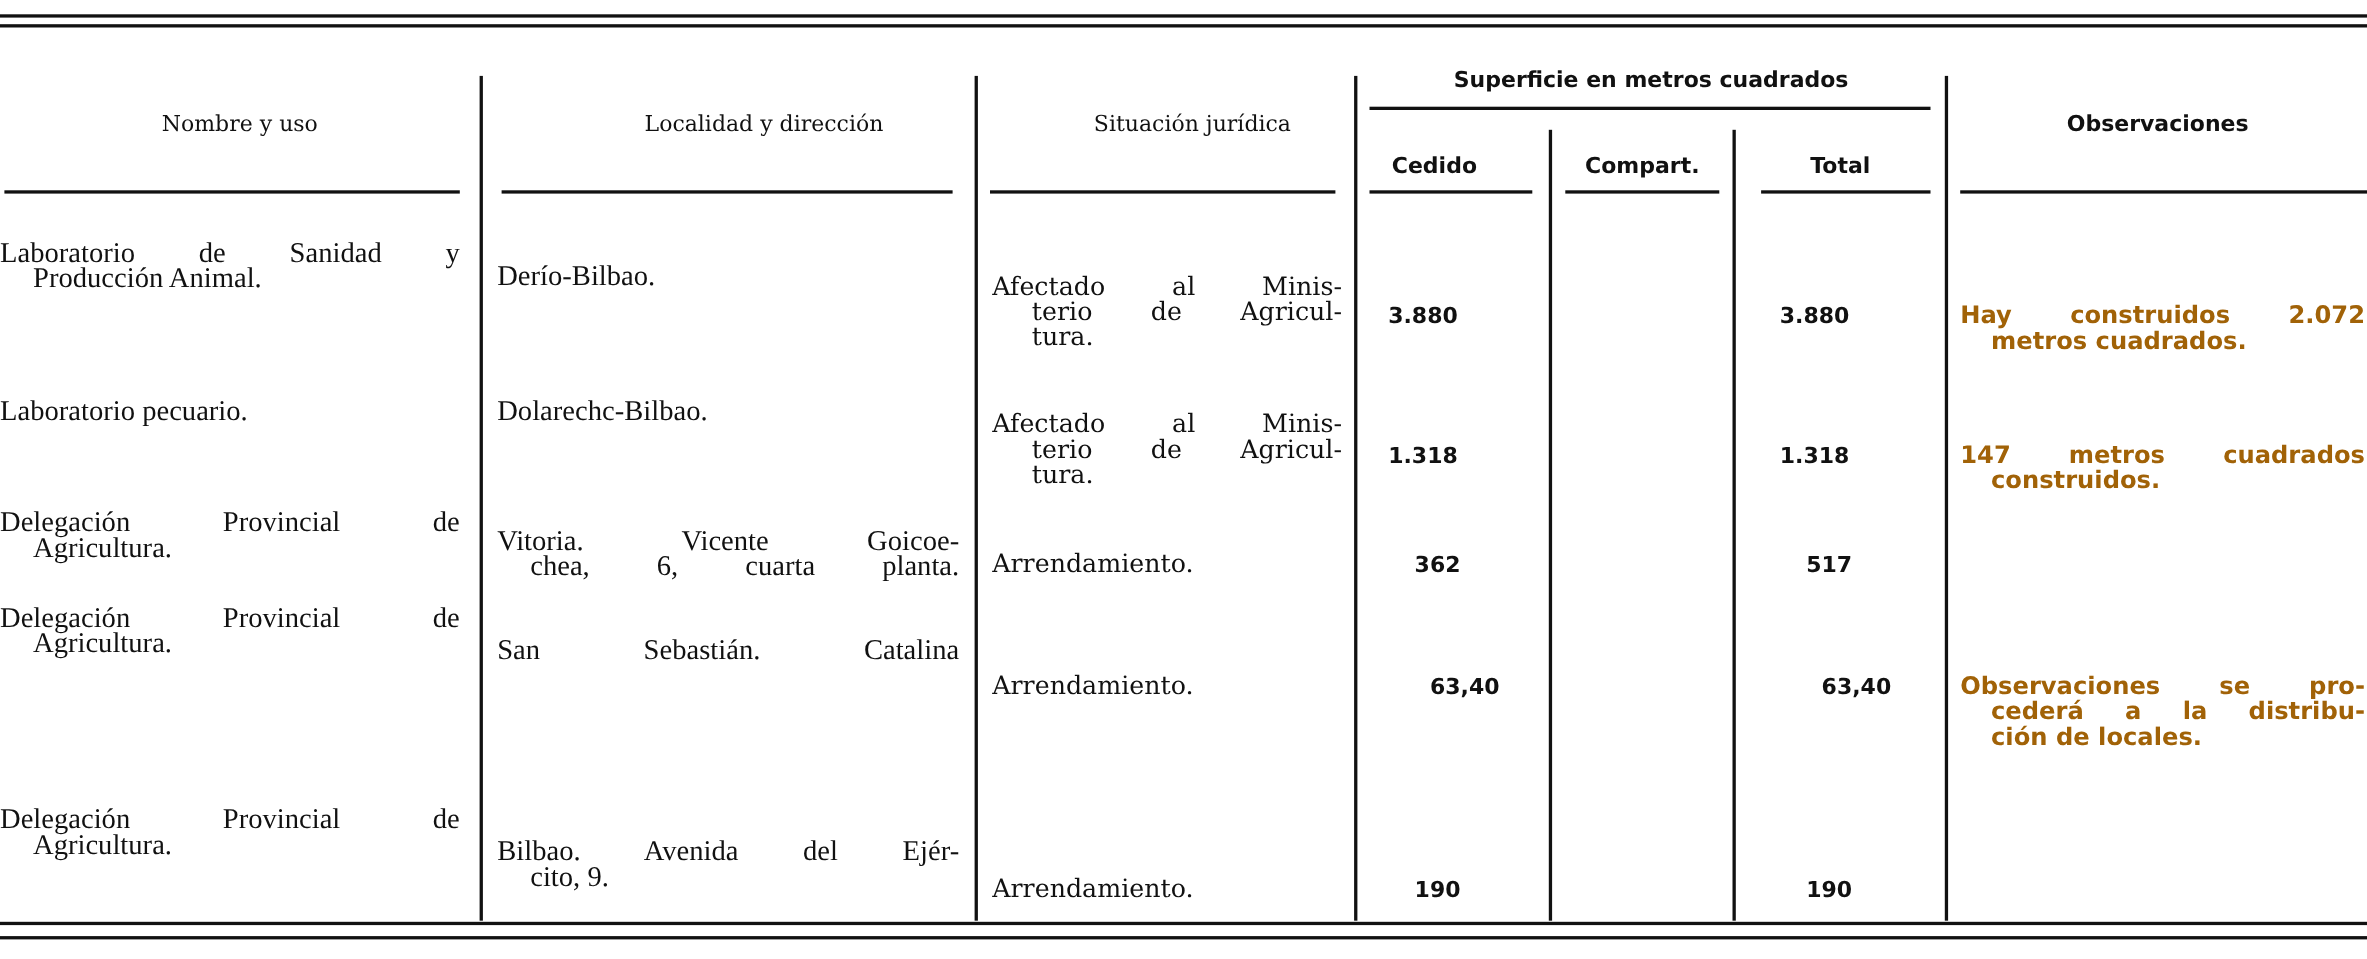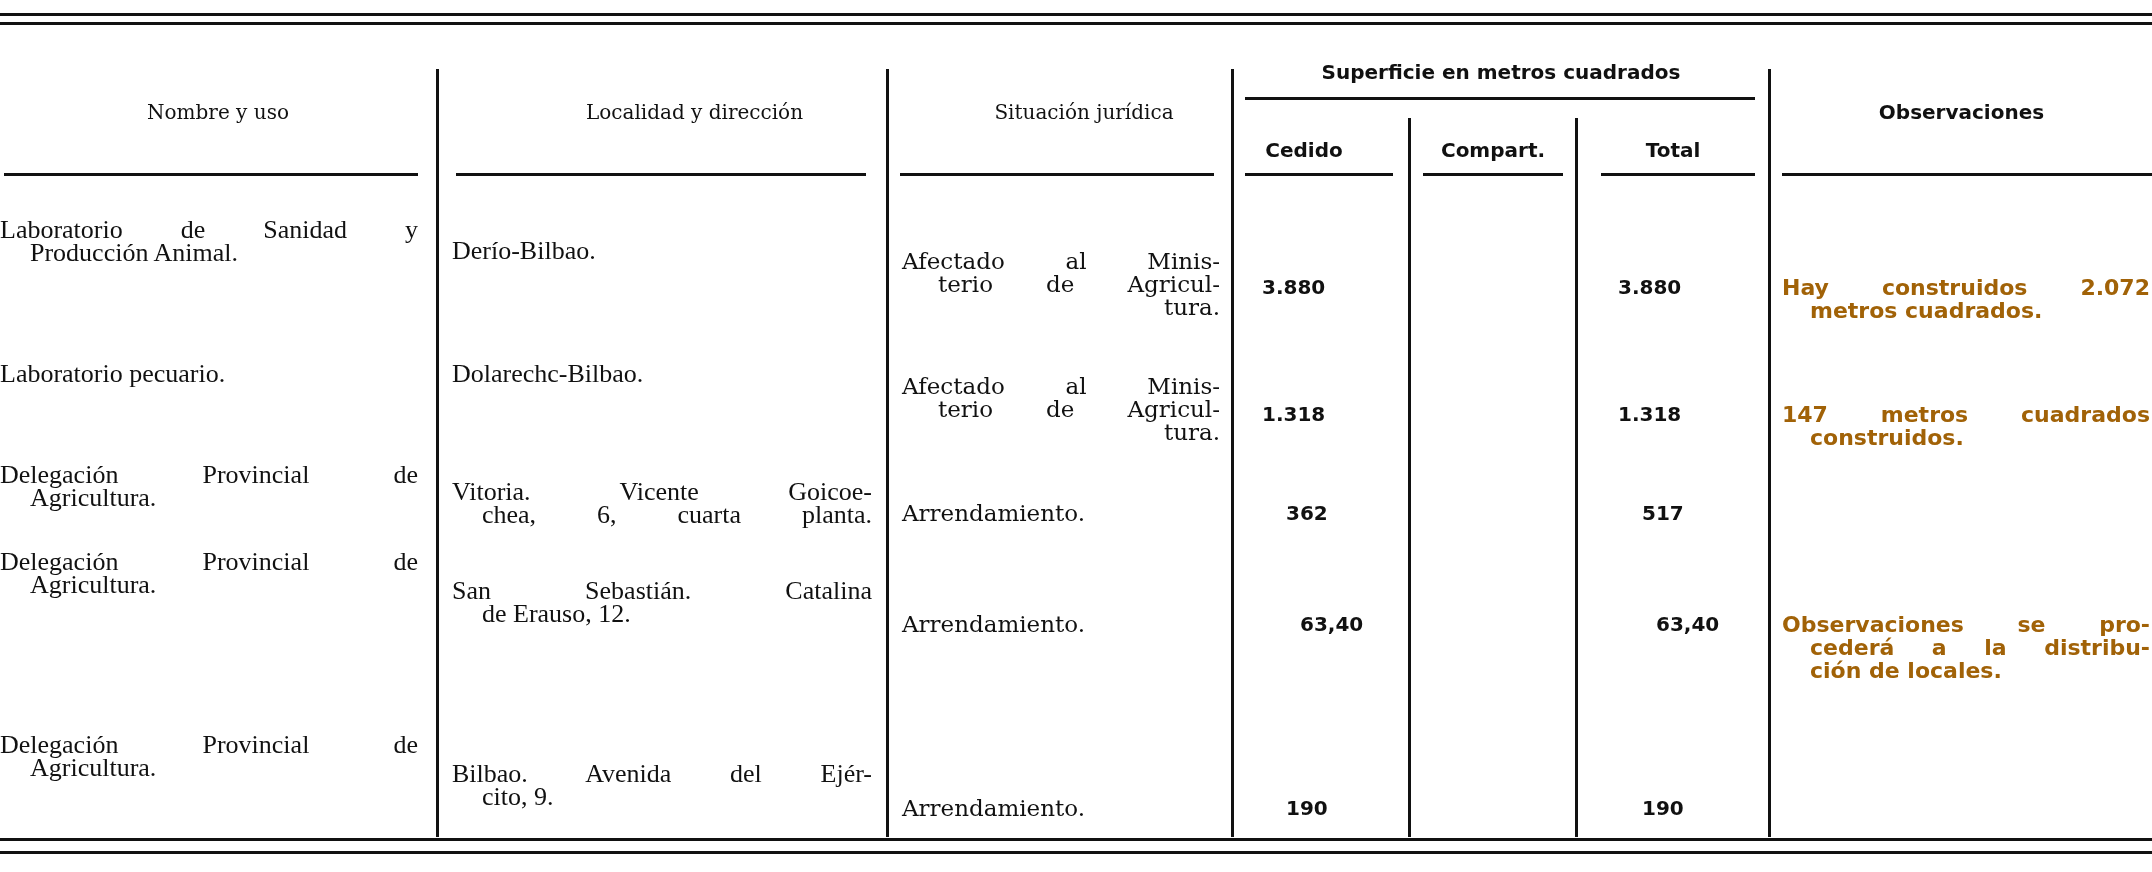--- a/index.html
+++ b/index.html
@@ -11,21 +11,21 @@
   .cell { position:absolute; font-family:"Liberation Serif", serif; font-size:26px; line-height:23px; color:#111; text-align:justify; text-align-last:justify; }
   .cell .line { display:block; white-space:nowrap; }
   .cell .line.indent { padding-left:30px; }
   .cell.nj { text-align:left; text-align-last:left; }
   .num { position:absolute; font-family:"DejaVu Sans", sans-serif; font-weight:bold; font-size:20px; line-height:23px; color:#111; }
   .obs { position:absolute; font-family:"DejaVu Sans", sans-serif; font-weight:bold; font-size:22px; line-height:23px; color:#a16207; }
   .obs .line { display:block; white-space:nowrap; }
   .obs .line.indent { padding-left:28px; }
   .sit { position:absolute; font-family:"DejaVu Serif", serif; font-size:23px; line-height:23px; color:#111; }
   .sit .line { display:block; white-space:nowrap; }
-  .sit .line.indent { padding-left:36px;text-align:right; }
+  .sit .line.indent { padding-left:36px; }
 </style>
 </head>
 <body>
 
 <div class="rule" style="left:0;top:13px;width:2152px;height:3px;"></div>
 <div class="rule" style="left:0;top:22px;width:2152px;height:3px;"></div>
 <div class="rule" style="left:0;top:838px;width:2152px;height:3px;"></div>
 <div class="rule" style="left:0;top:851px;width:2152px;height:3px;"></div>
 
 <div class="rule" style="left:4px;top:173px;width:414px;height:3px;"></div>
@@ -106,21 +106,20 @@
 <div class="num" style="left:1286px;top:502px;">362</div>
 <div class="num" style="left:1440px;top:502px;"></div>
 <div class="num" style="left:1642px;top:502px;">517</div>
 
 <div class="cell" style="left:0;top:550px;width:418px;">
   <span class="line">Delegación Provincial de</span>
   <span class="line indent nj" style="text-align-last:left;">Agricultura.</span>
 </div>
 <div class="cell" style="left:452px;top:579px;width:420px;">
   <span class="line">San Sebastián. Catalina</span>
-  <span class="line indent nj" style="text-align-last:left;">de Erauso, 12.</span>
 </div>
 <div class="sit" style="left:902px;top:613px;width:318px;">
   <span class="line">Arrendamiento.</span>
 </div>
 <div class="num" style="left:1300px;top:613px;">63,40</div>
 <div class="num" style="left:1440px;top:613px;"></div>
 <div class="num" style="left:1656px;top:613px;">63,40</div>
 <div class="obs" style="left:1782px;top:613px;width:368px;">
   <span class="line" style="text-align:justify;text-align-last:justify;">Observaciones se pro-</span>
   <span class="line indent" style="text-align:justify;text-align-last:justify;">cederá a la distribu-</span>

